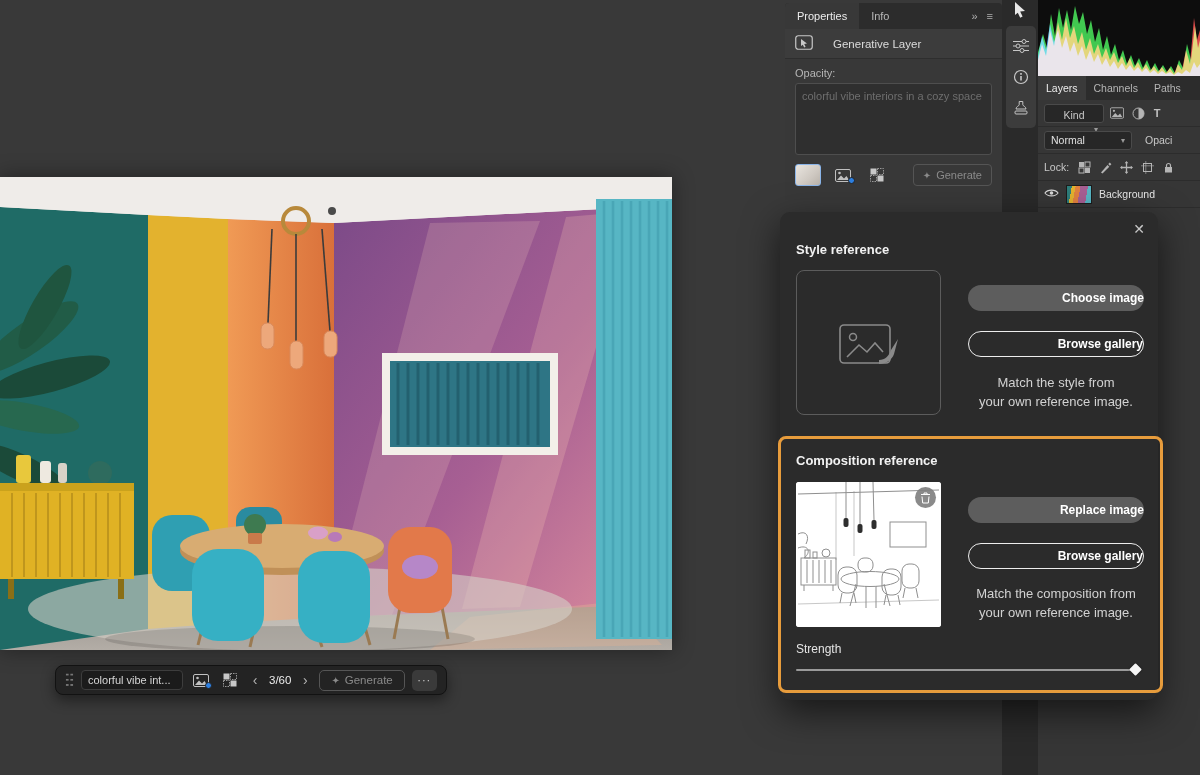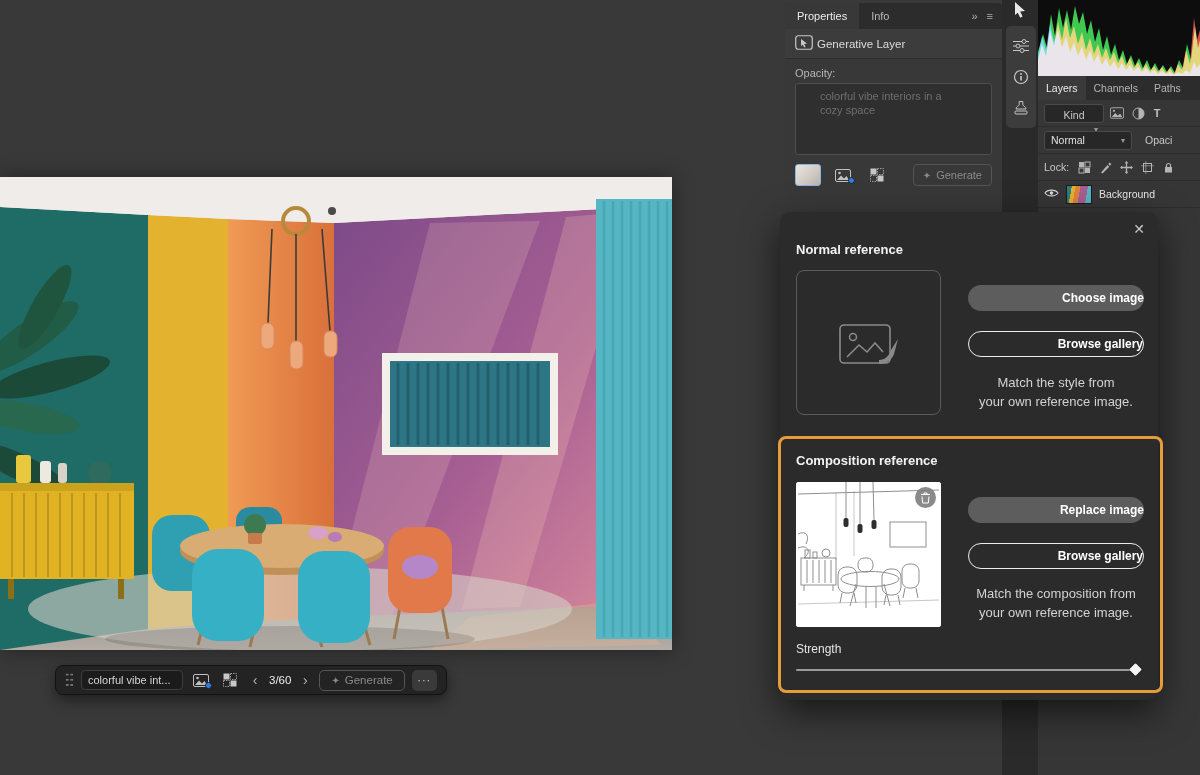--- a/index.html
+++ b/index.html
@@ -35,25 +35,25 @@
   .tb-more{width:25px;height:21px;background:#3a3a3a;border-radius:5px;color:#cfcfcf;font-size:11px;
     display:flex;align-items:center;justify-content:center;letter-spacing:1px;}
 
   
   .props{position:absolute;left:785px;top:3px;width:217px;height:197px;background:#383838;
     border-radius:4px 4px 0 0;overflow:hidden;}
   .props-tabs{height:26px;background:#2c2c2c;display:flex;align-items:stretch;font-size:11px;color:#b8b8b8;}
   .ptab{padding:0 12px;display:flex;align-items:center;}
   .ptab.active{background:#383838;color:#ececec;}
   .ptab-icons{margin-left:auto;display:flex;align-items:center;gap:9px;padding-right:9px;color:#b0b0b0;font-size:11px;}
-  .props-subhead{height:30px;display:flex;align-items:center;gap:4px;padding:0 10px;font-size:11.5px;
+  .props-subhead{height:30px;display:flex;align-items:center;gap:20px;padding:0 10px;font-size:11.5px;
     color:#dcdcdc;border-bottom:1px solid #2e2e2e;background:#3c3c3c;}
   .prompt-label{margin:8px 10px 4px;font-size:11px;color:#b5b5b5;}
   .prompt-box{margin:0 10px;height:72px;background:#2f2f2f;border:1px solid #4e4e4e;border-radius:3px;
-    padding:5px 24px;font-size:11px;color:#6e6e6e;line-height:1.3;overflow:hidden;}
+    padding:5px 6px;font-size:11px;color:#6e6e6e;line-height:1.3;overflow:hidden;}
   .props-actions{display:flex;align-items:center;gap:10px;margin:9px 10px 0;}
   .props-thumb{width:26px;height:22px;border:1px solid #8ab4e8;border-radius:3px;
     background:linear-gradient(135deg,#e9e5df 0%,#cfc9c2 60%,#b9b2aa 100%);}
   .icon-btn{width:24px;height:20px;display:flex;align-items:center;justify-content:center;position:relative;}
   .props-generate{margin-left:auto;display:flex;gap:5px;align-items:center;border:1px solid #555;
     border-radius:4px;height:22px;padding:0 9px;color:#8a8a8a;font-size:11px;}
 
   
   .tool-pointer{position:absolute;left:1013px;top:2px;width:16px;height:17px;z-index:2;}
   .tool-panel{position:absolute;left:1006px;top:26px;width:30px;height:102px;background:#3c3c3c;
@@ -447,21 +447,21 @@
       <span class="layer-thumb"></span>
       <span class="layer-name">Background</span>
     </div>
   </div>
 
   <div class="dialog">
     <button class="dialog-close">
       <span>✕</span>
     </button>
 
-    <div class="sec-title style-title">Normal reference</div>
+    <div class="sec-title style-title">Style reference</div>
     <div class="style-placeholder">
       <svg width="62" height="50" viewBox="0 0 62 50">
         <rect x="2" y="7" width="50" height="38" rx="4" fill="none" stroke="#8a8a8a" stroke-width="1.6"></rect>
         <circle cx="15" cy="19" r="3.5" fill="none" stroke="#8a8a8a" stroke-width="1.5"></circle>
         <path d="M9,39 L21,27 L29,34 L37,25 L45,34" fill="none" stroke="#8a8a8a" stroke-width="1.6"></path>
         <path d="M41,42 C47,42 51,38 53,32 L60,21 L56,36 C54,42 48,46 41,46 Z" fill="#8a8a8a"></path>
       </svg>
     </div>
     <button class="pill pill-filled choose-btn">
       <span>Choose image</span>

